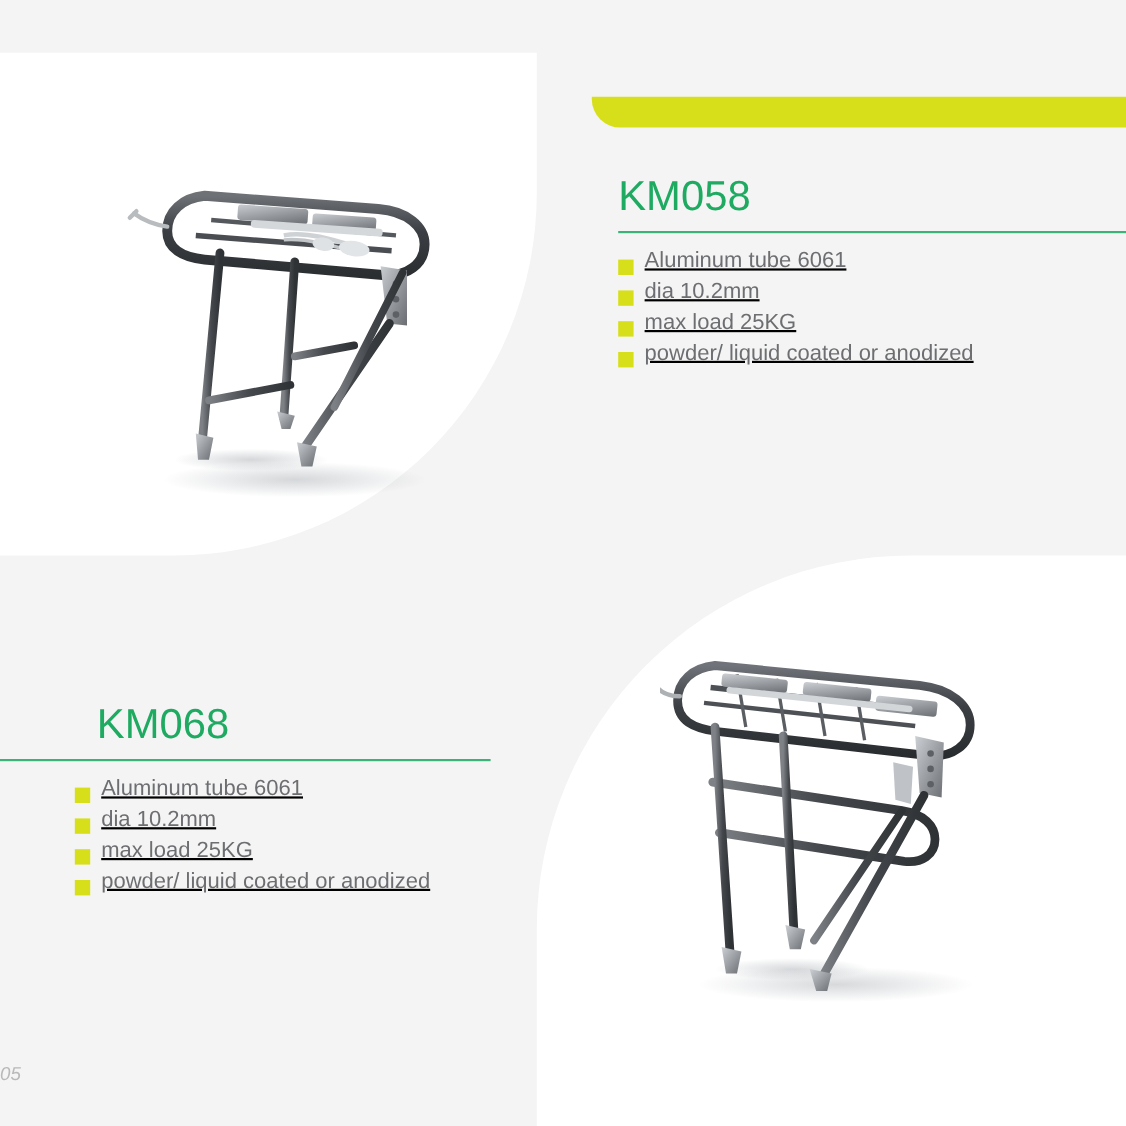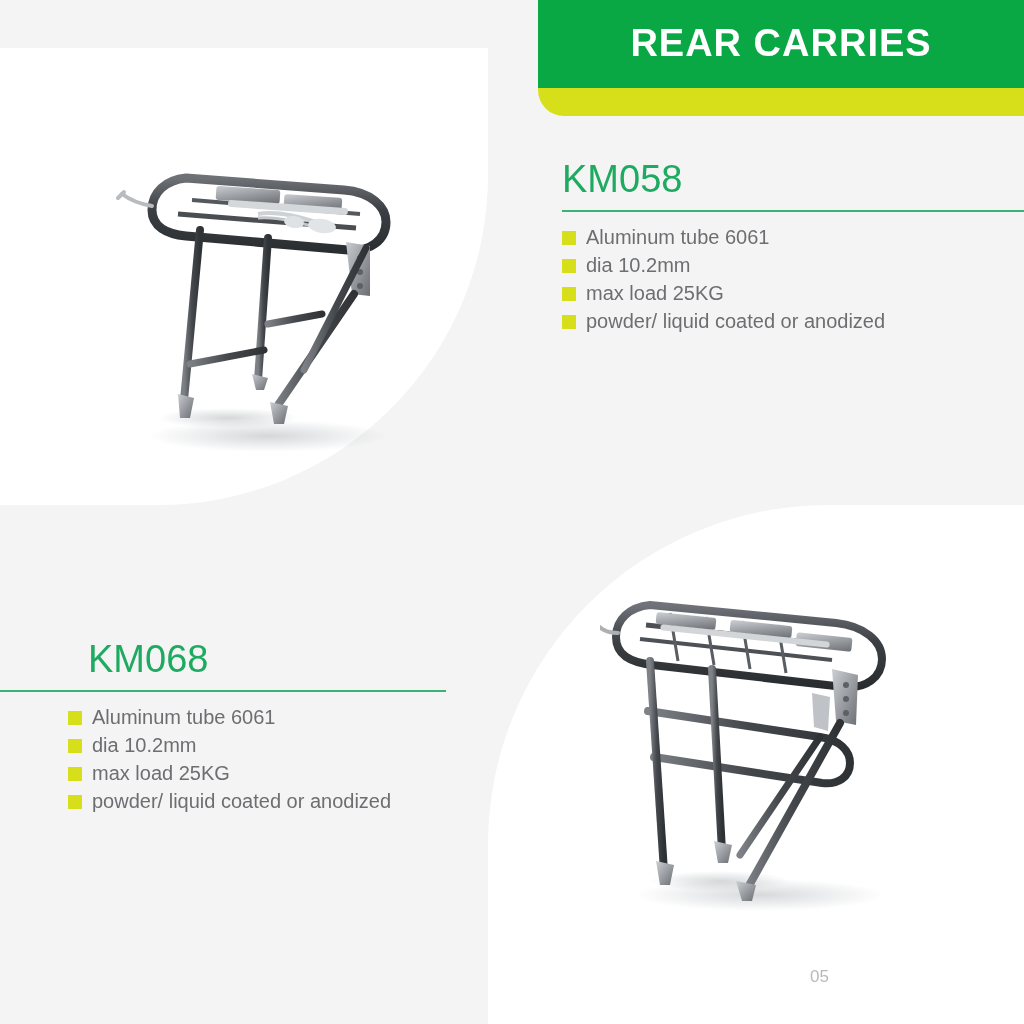--- a/index.html
+++ b/index.html
@@ -89,22 +89,23 @@
     background: #3bb378;
     margin-top: 12px;
   }
   .spec-list {
     list-style: none;
     margin: 0;
     padding: 0;
   }
   .spec-item {
     display: flex;
-    align-items: center;
+    align-items: flex-end;
     margin-bottom: 3px;
+    text-decoration: underline;
   }
   .spec-bullet {
     width: 14px;
     height: 14px;
     background: #d7df1b;
     flex: 0 0 auto;
     margin-right: 10px;
   }
   .spec-text {
     color: #6d6e71;
@@ -163,37 +164,35 @@
     width: 360px;
     height: 350px;
   }
 
   
   .page-number {
     position: absolute;
     left: 0;
     top: 968px;
     width: 829px;
-    text-align: right;
+    text-align: left;
     color: #b9b9b9;
     font-size: 17px;
     line-height: 1;
+    font-style: italic;
   }
 </style>
 </head>
 <body>
 
 <div class="page">
 
   <div class="panel-top"></div>
   <div class="panel-bottom"></div>
 
-  <div class="header-green">
-    <div class="header-title">REAR CARRIES</div>
-  </div>
   <div class="header-yellow"></div>
 
   <div class="photo photo-058">
     <svg viewBox="0 0 360 340" width="360" height="340" aria-hidden="true">
       <defs>
         <linearGradient id="tubeA" x1="0" y1="0" x2="0" y2="1">
           <stop offset="0%" stop-color="#6e7276"></stop>
           <stop offset="45%" stop-color="#3b3f43"></stop>
           <stop offset="100%" stop-color="#2b2e31"></stop>
         </linearGradient>

